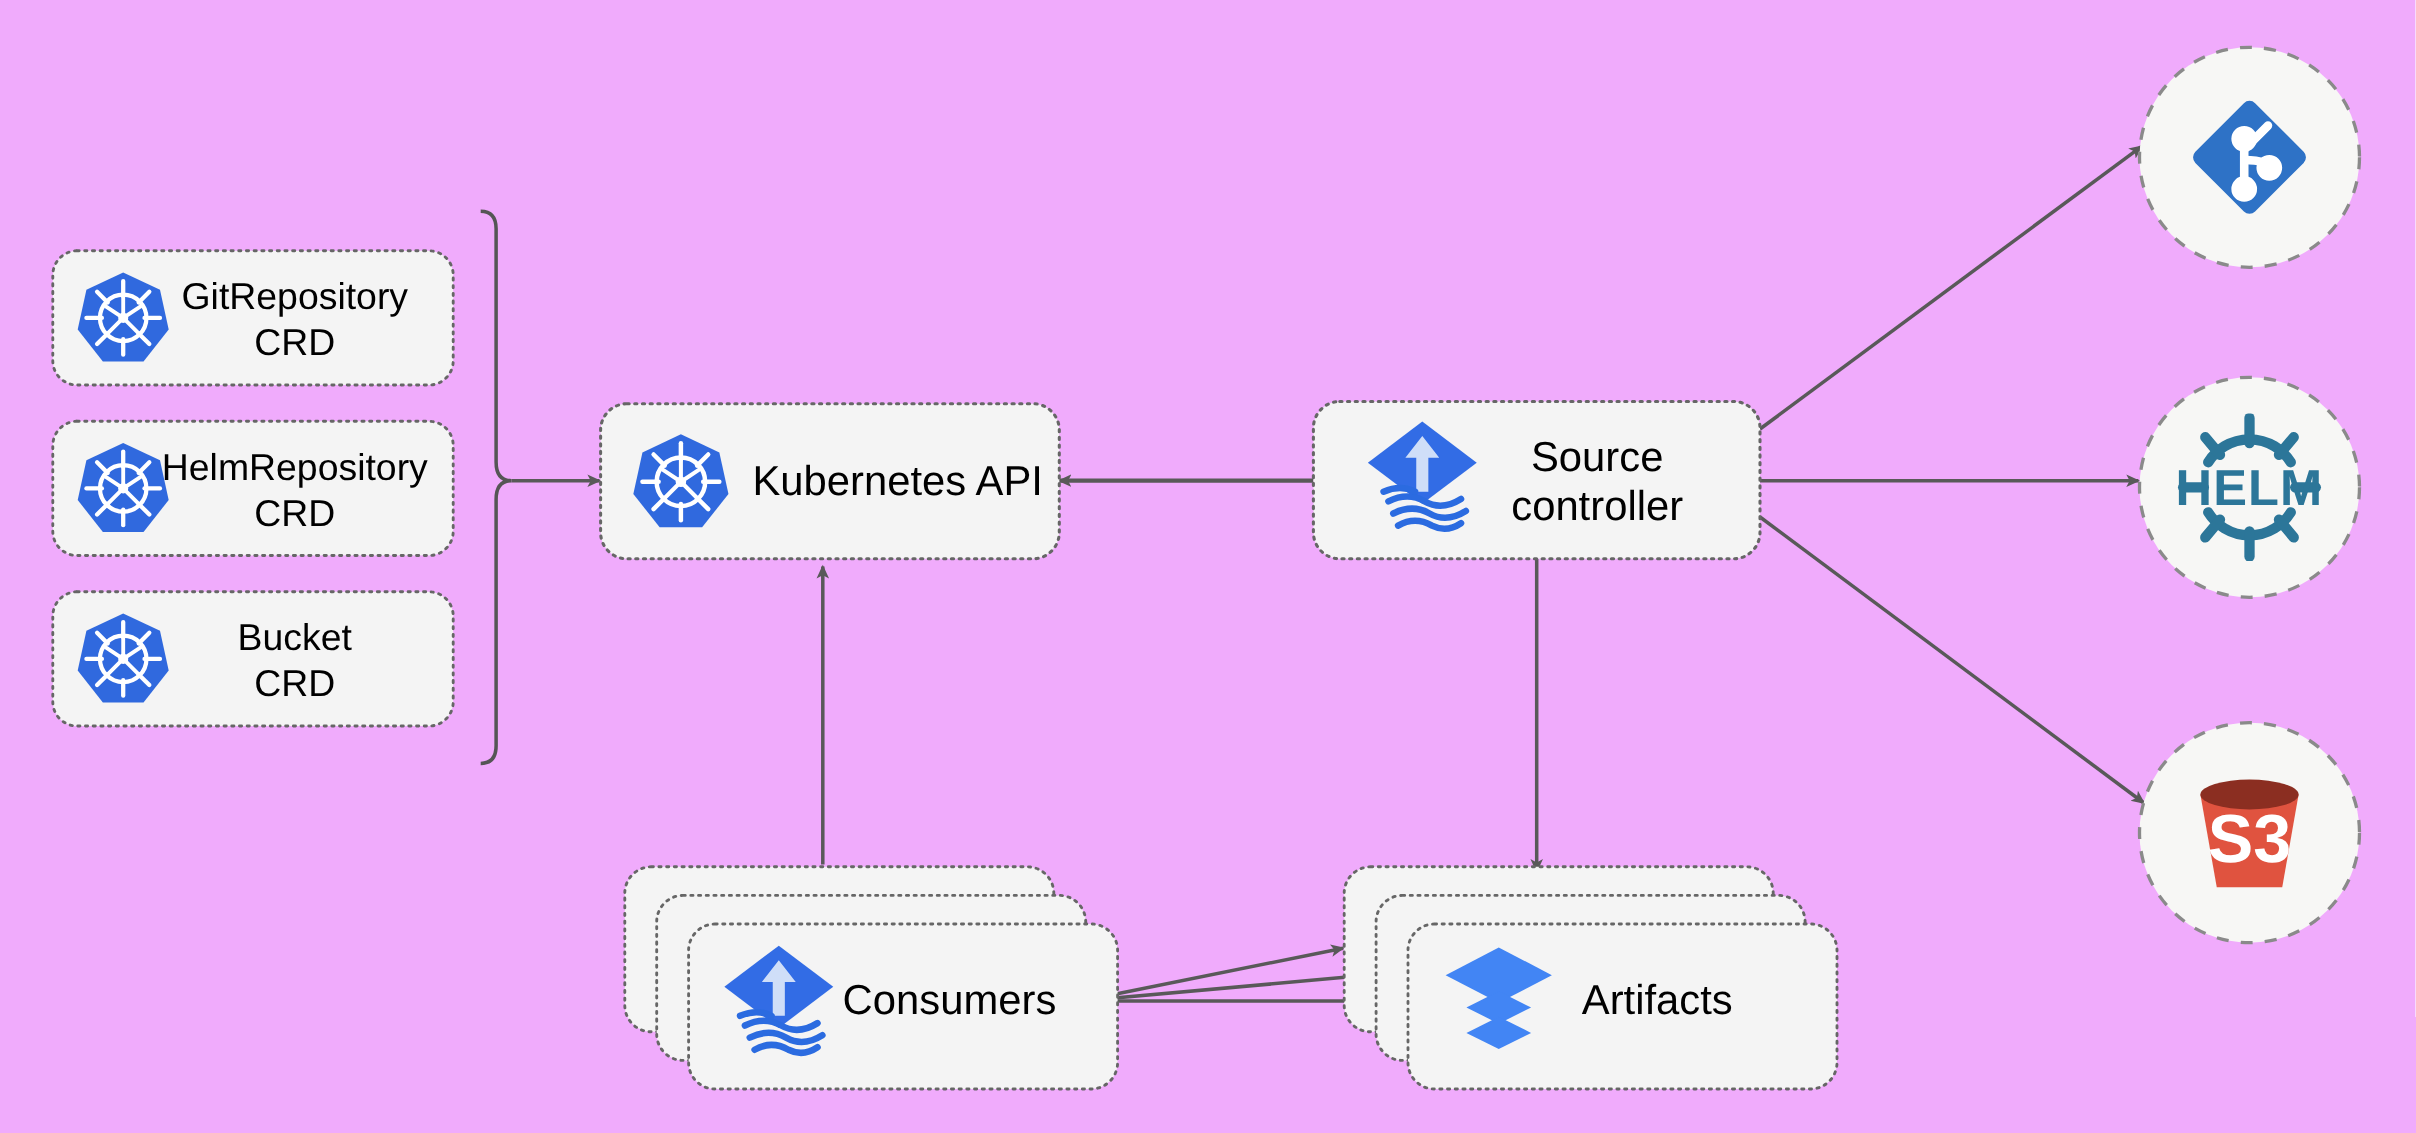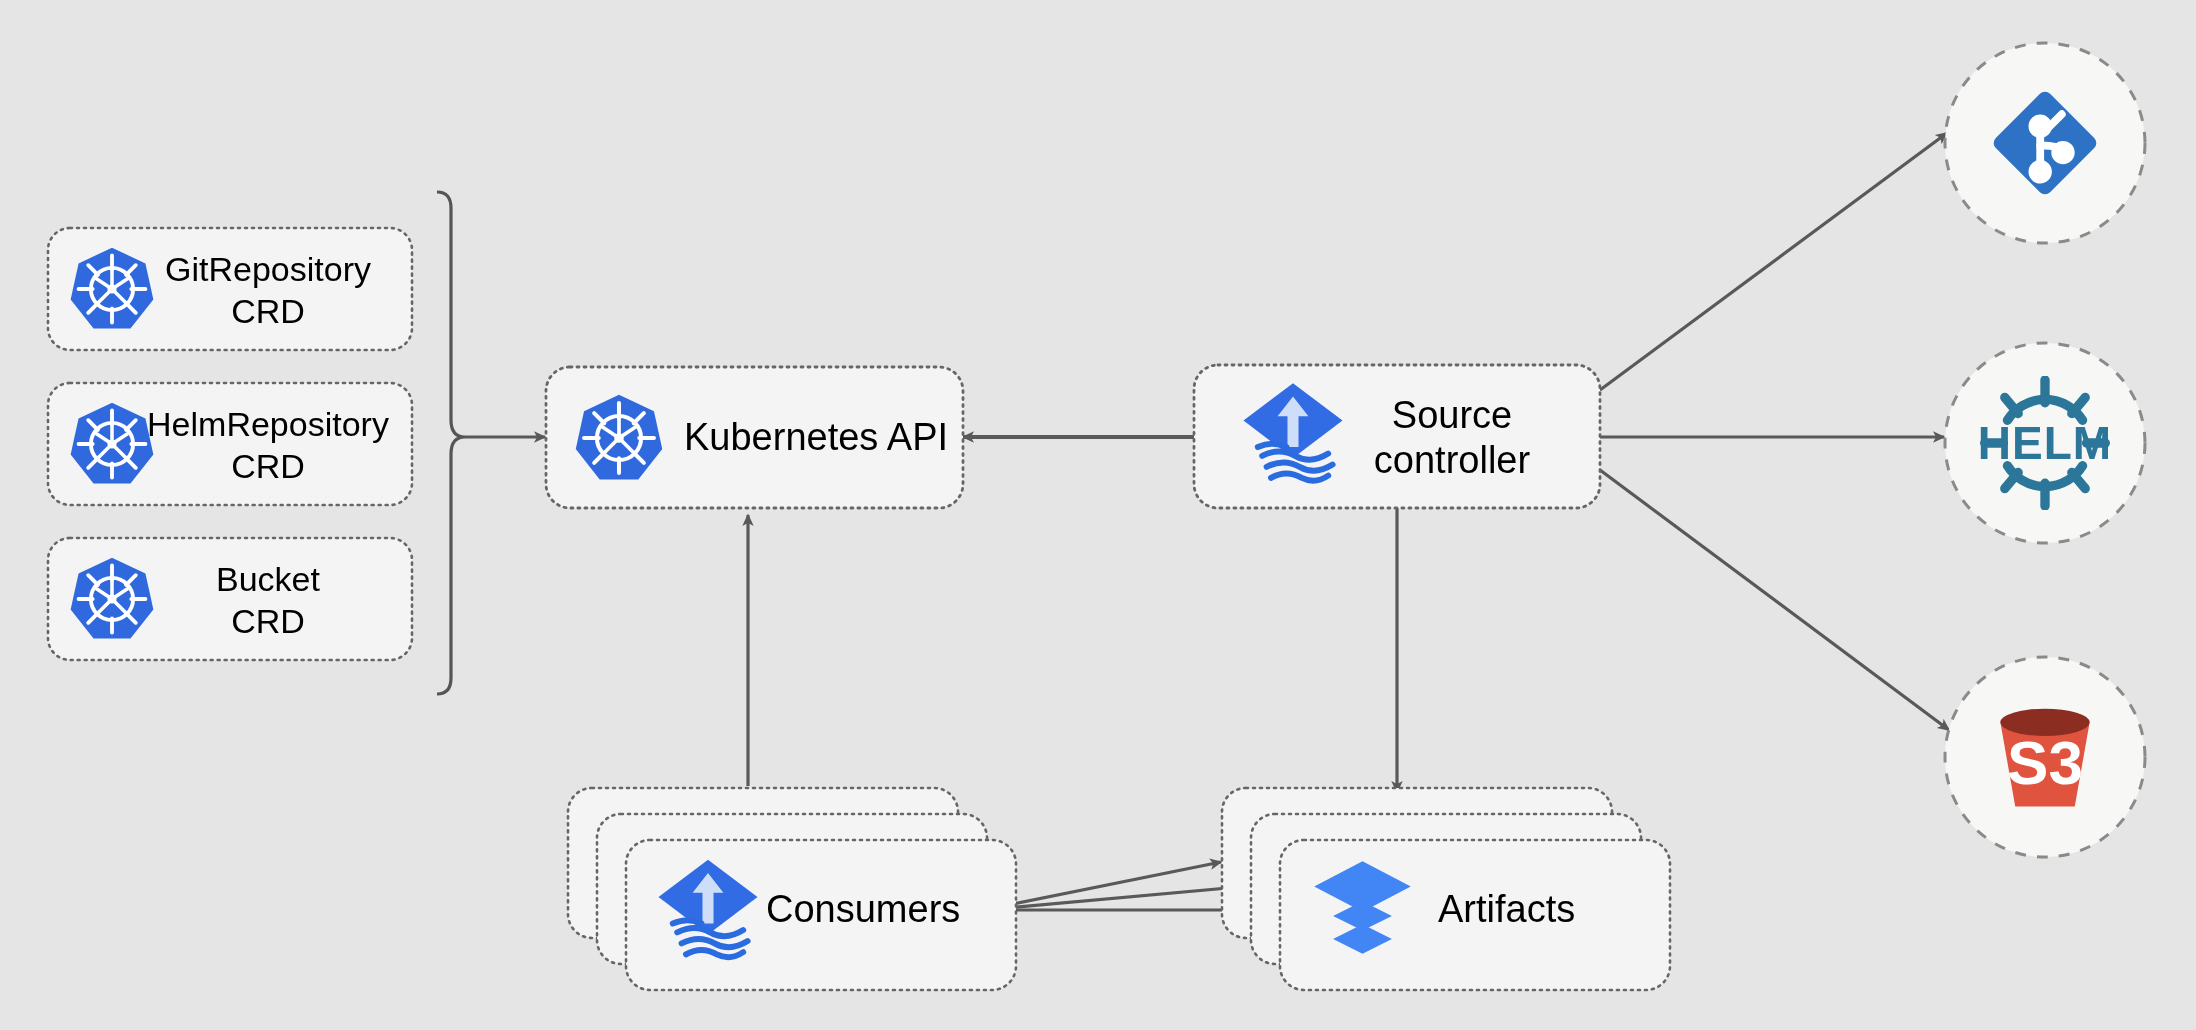--- a/index.html
+++ b/index.html
@@ -1,21 +1,21 @@
 <!DOCTYPE html>
 <html><head>
 <meta charset="utf-8">
 <style>
   html,body{margin:0;padding:0;background:#ffffff;}
   body{
     width:2196px;height:1030px;
     font-family:"Liberation Sans","DejaVu Sans",sans-serif;
     overflow:hidden;
   }
-  #stage{position:relative;width:2196px;height:1030px;background:#e5e5e5;}
+  #stage{position:relative;width:2196px;height:1030px;background:#f0abfc;}
   svg.layer{position:absolute;left:0;top:0;width:2196px;height:1030px;}
   .node-label{
     font-family:"Liberation Sans","DejaVu Sans",sans-serif;
     fill:#000000;
     font-size:34px;
     dominant-baseline:middle;
   }
   .node-label.big{font-size:38px;}
   .helm-word{
     font-family:"Liberation Sans","DejaVu Sans",sans-serif;

